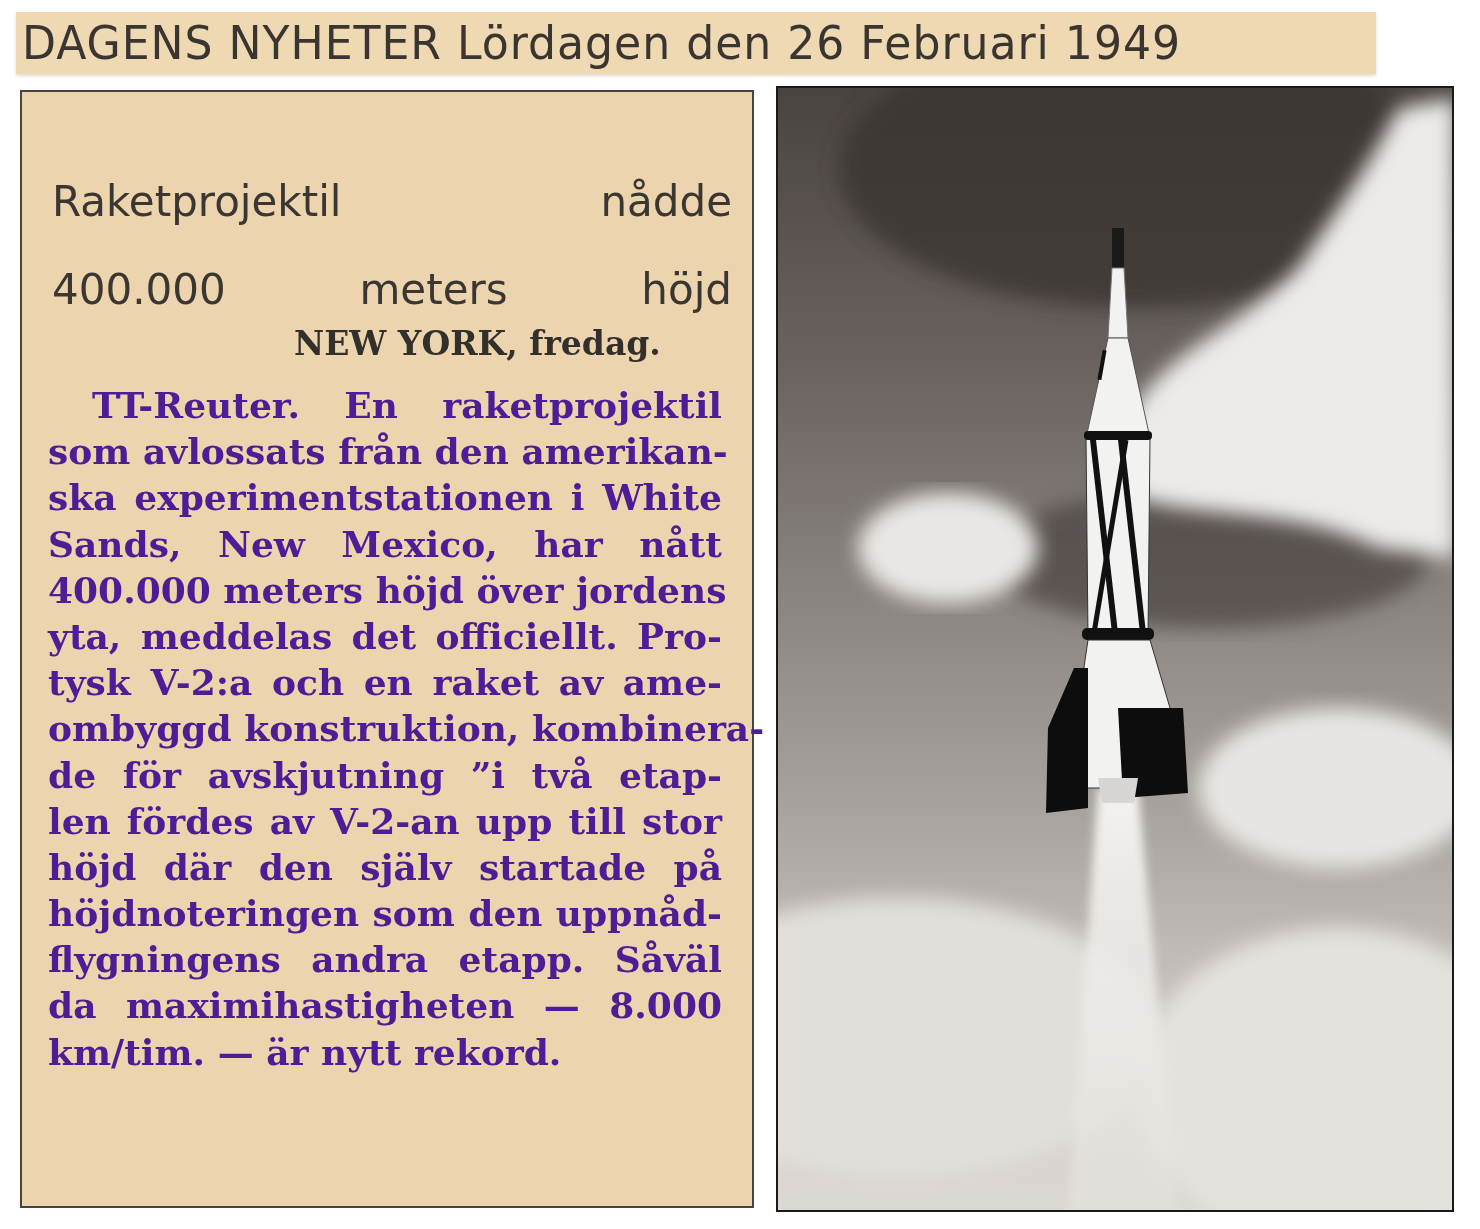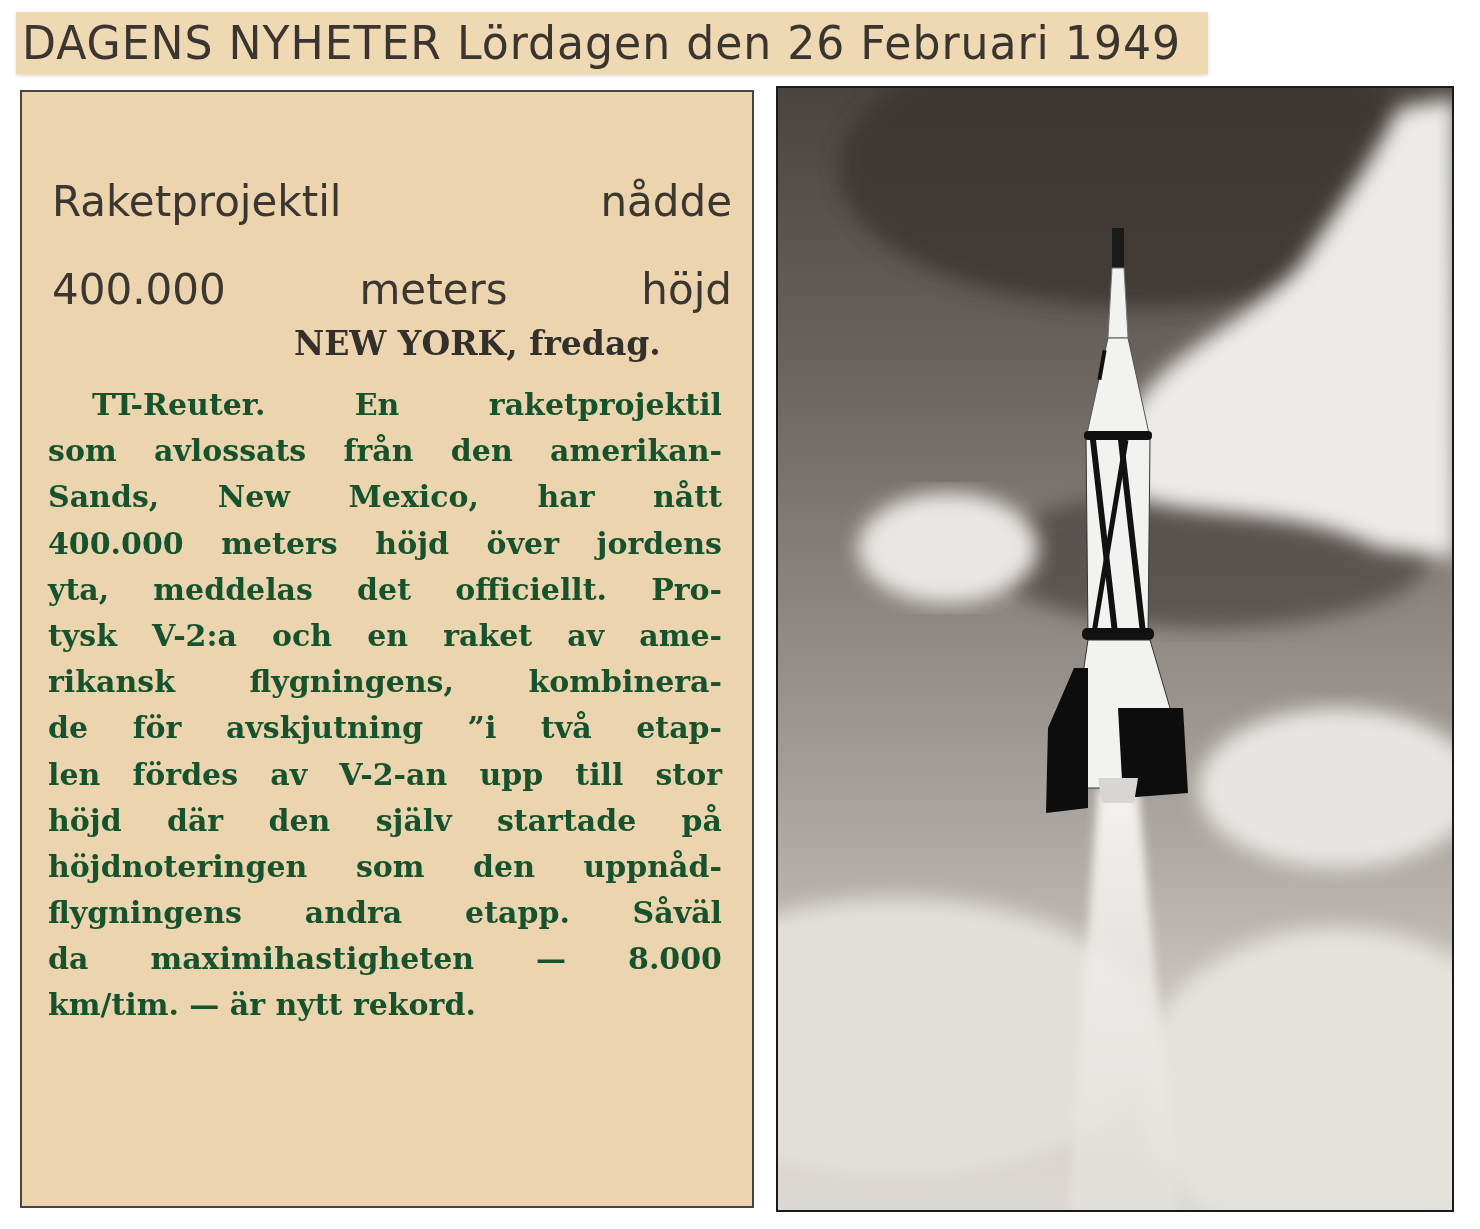--- a/index.html
+++ b/index.html
@@ -10,21 +10,21 @@
     body {
       width: 1480px;
       height: 1229px;
       position: relative;
       overflow: hidden;
     }
     .masthead {
       position: absolute;
       left: 16px;
       top: 12px;
-      width: 1192px;
+      width: 1360px;
       height: 62px;
       background: #efd9b3;
       box-shadow: 0 2px 3px rgba(150,110,60,0.25);
     }
     .masthead-text {
       position: absolute;
       left: 6px;
       top: 4px;
       font-family: "DejaVu Sans", sans-serif;
       font-size: 46px;
@@ -69,23 +69,23 @@
       color: #33302c;
       margin-left: 32px;
     }
     .body-text {
       position: absolute;
       left: 26px;
       top: 290px;
       width: 674px;
       font-family: "DejaVu Serif", serif;
       font-weight: bold;
-      font-size: 30px;
+      font-size: 36px;
       line-height: 46.2px;
-      color: #14532d;
+      color: #4c1d95;
     }
     .body-text .line {
       display: block;
       text-align: justify;
       text-align-last: justify;
       white-space: nowrap;
       height: 46.2px;
     }
     .body-text .line.last {
       text-align-last: left;
@@ -119,25 +119,26 @@
 
 <div class="article">
   <div class="headline">
     <span>Raketprojektil nådde</span>
     <span>400.000 meters höjd</span>
   </div>
   <div class="dateline">NEW YORK, fredag.</div>
   <div class="body-text">
     <span class="line indent">TT-Reuter. En raketprojektil</span>
     <span class="line">som avlossats från den amerikan-</span>
+    <span class="line">ska experimentstationen i White</span>
     <span class="line">Sands, New Mexico, har nått</span>
     <span class="line">400.000 meters höjd över jordens</span>
     <span class="line">yta, meddelas det officiellt. Pro-</span>
     <span class="line">tysk V-2:a och en raket av ame-</span>
-    <span class="line">rikansk flygningens, kombinera-</span>
+    <span class="line">ombyggd konstruktion, kombinera-</span>
     <span class="line">de för avskjutning ”i två etap-</span>
     <span class="line">len fördes av V-2-an upp till stor</span>
     <span class="line">höjd där den själv startade på</span>
     <span class="line">höjdnoteringen som den uppnåd-</span>
     <span class="line">flygningens andra etapp. Såväl</span>
     <span class="line">da maximihastigheten — 8.000</span>
     <span class="line last">km/tim. — är nytt rekord.</span>
   </div>
 </div>
 

